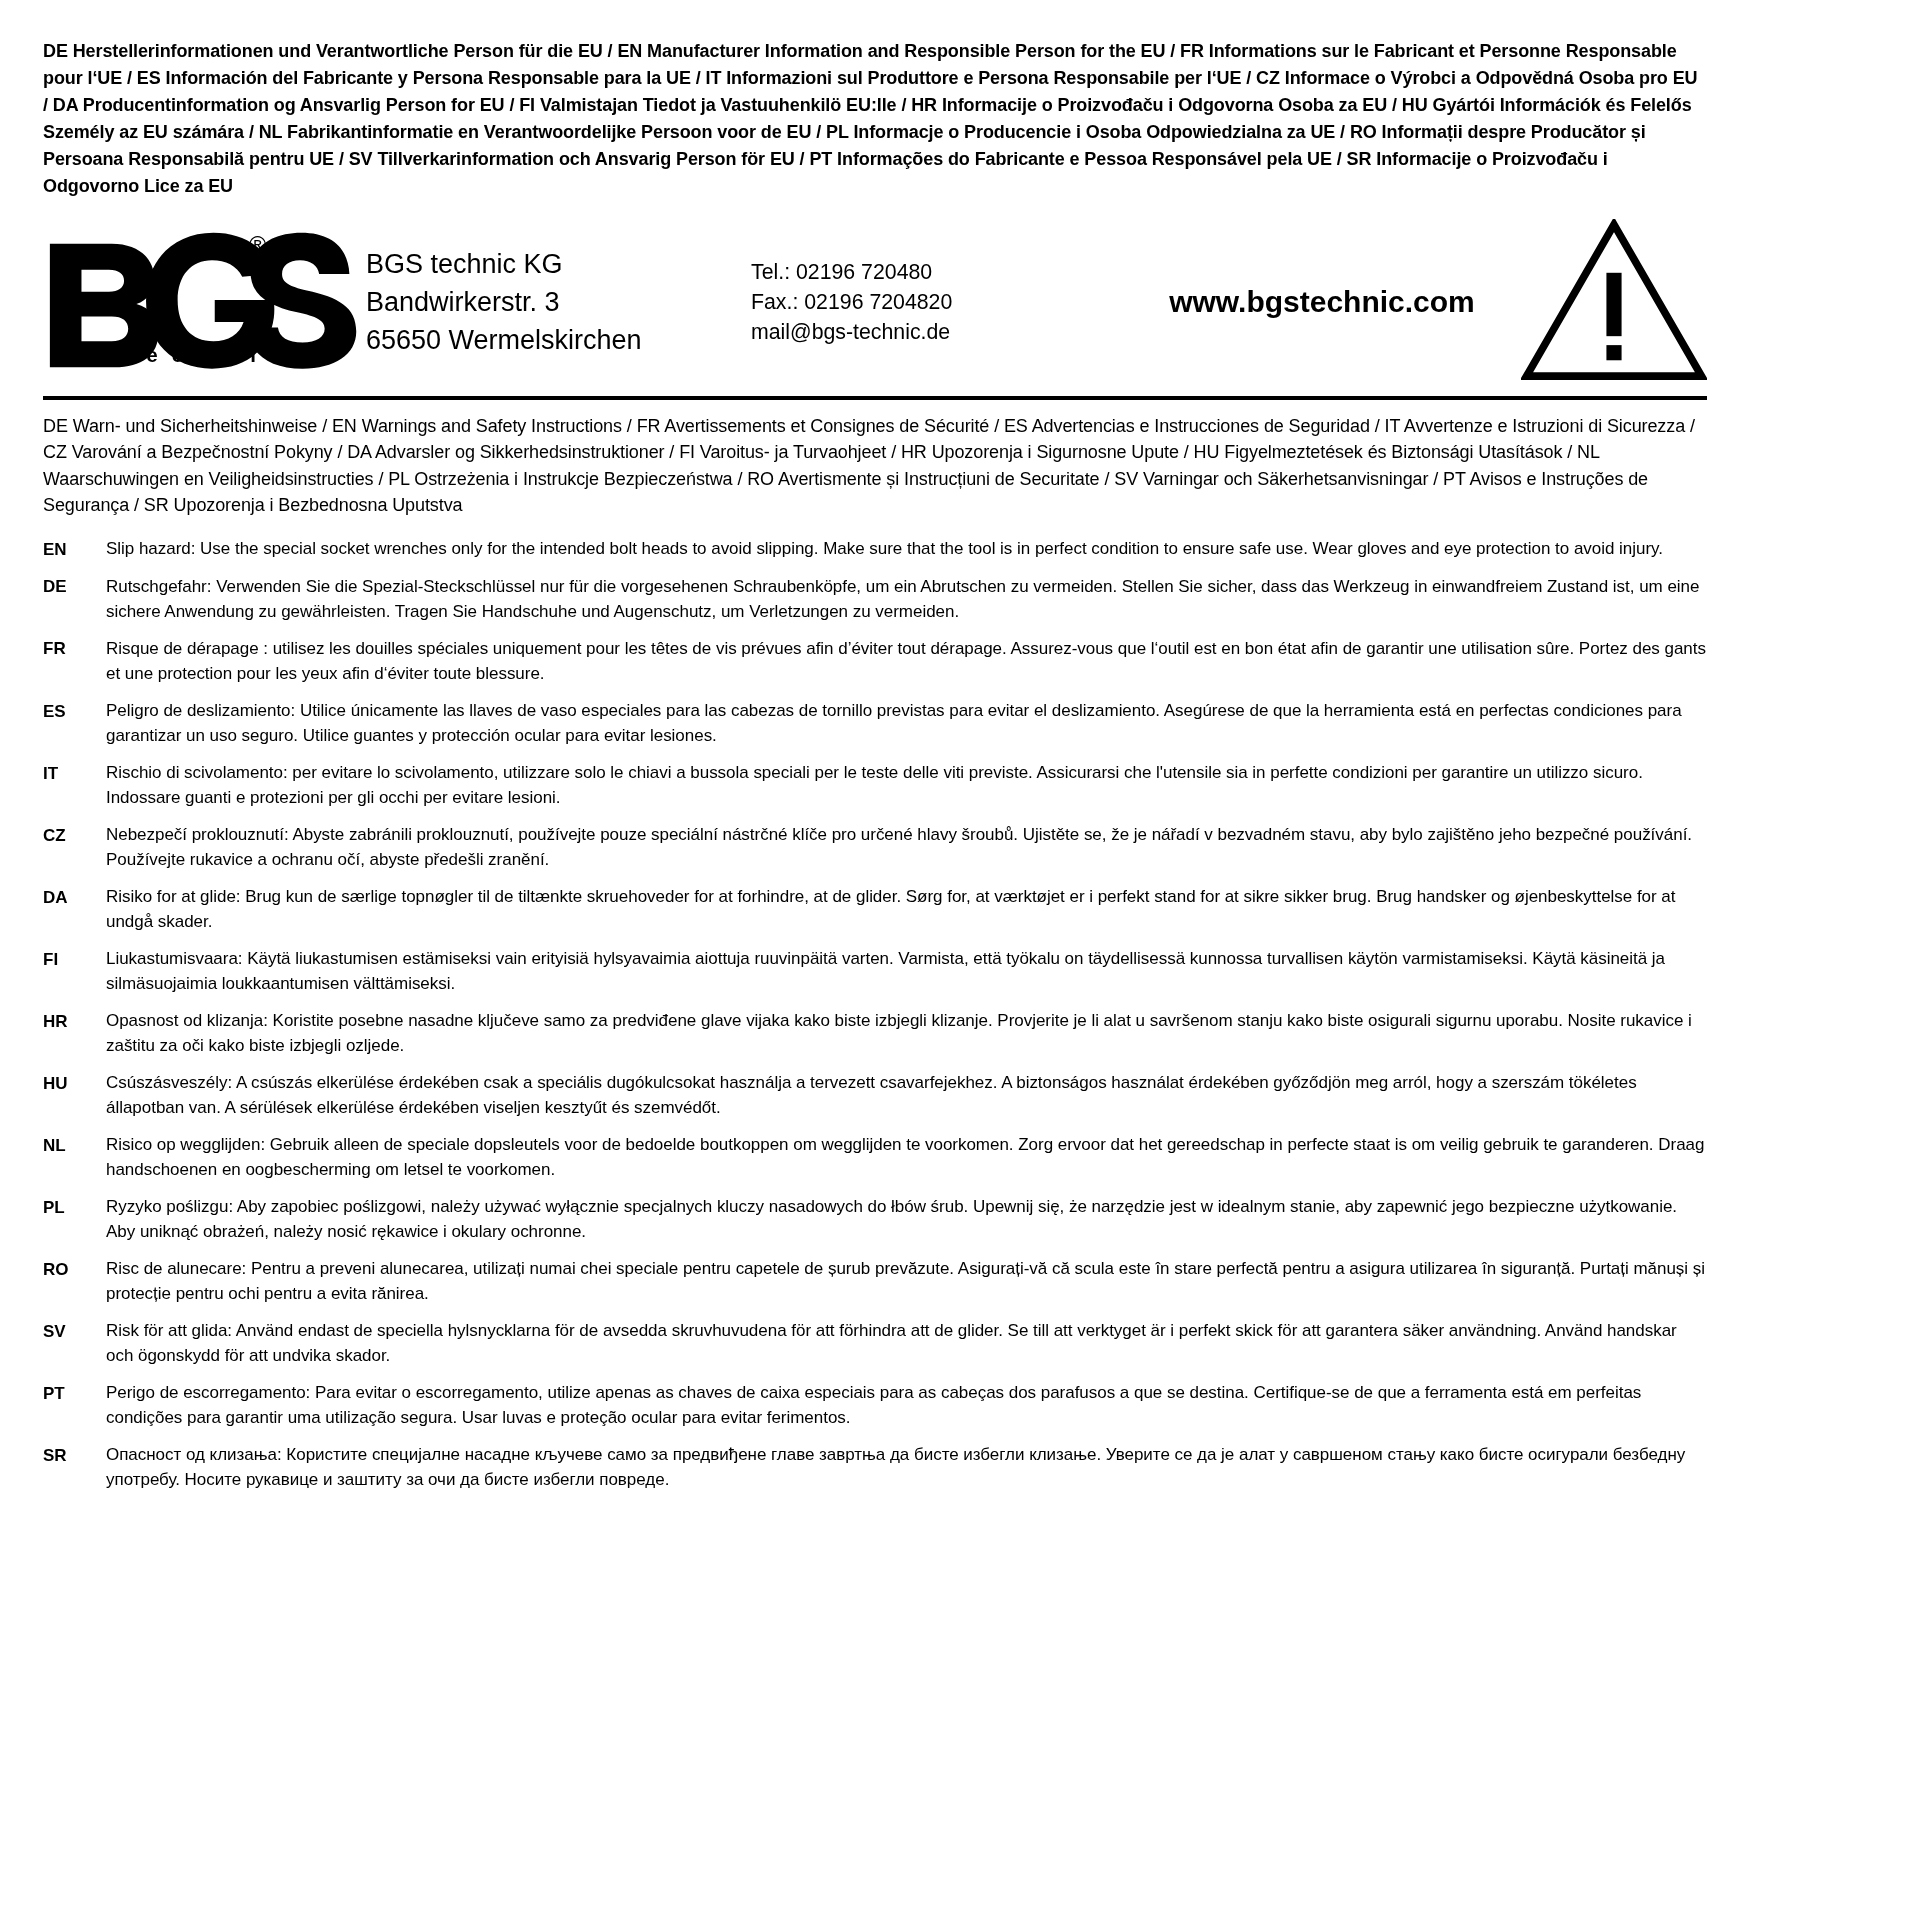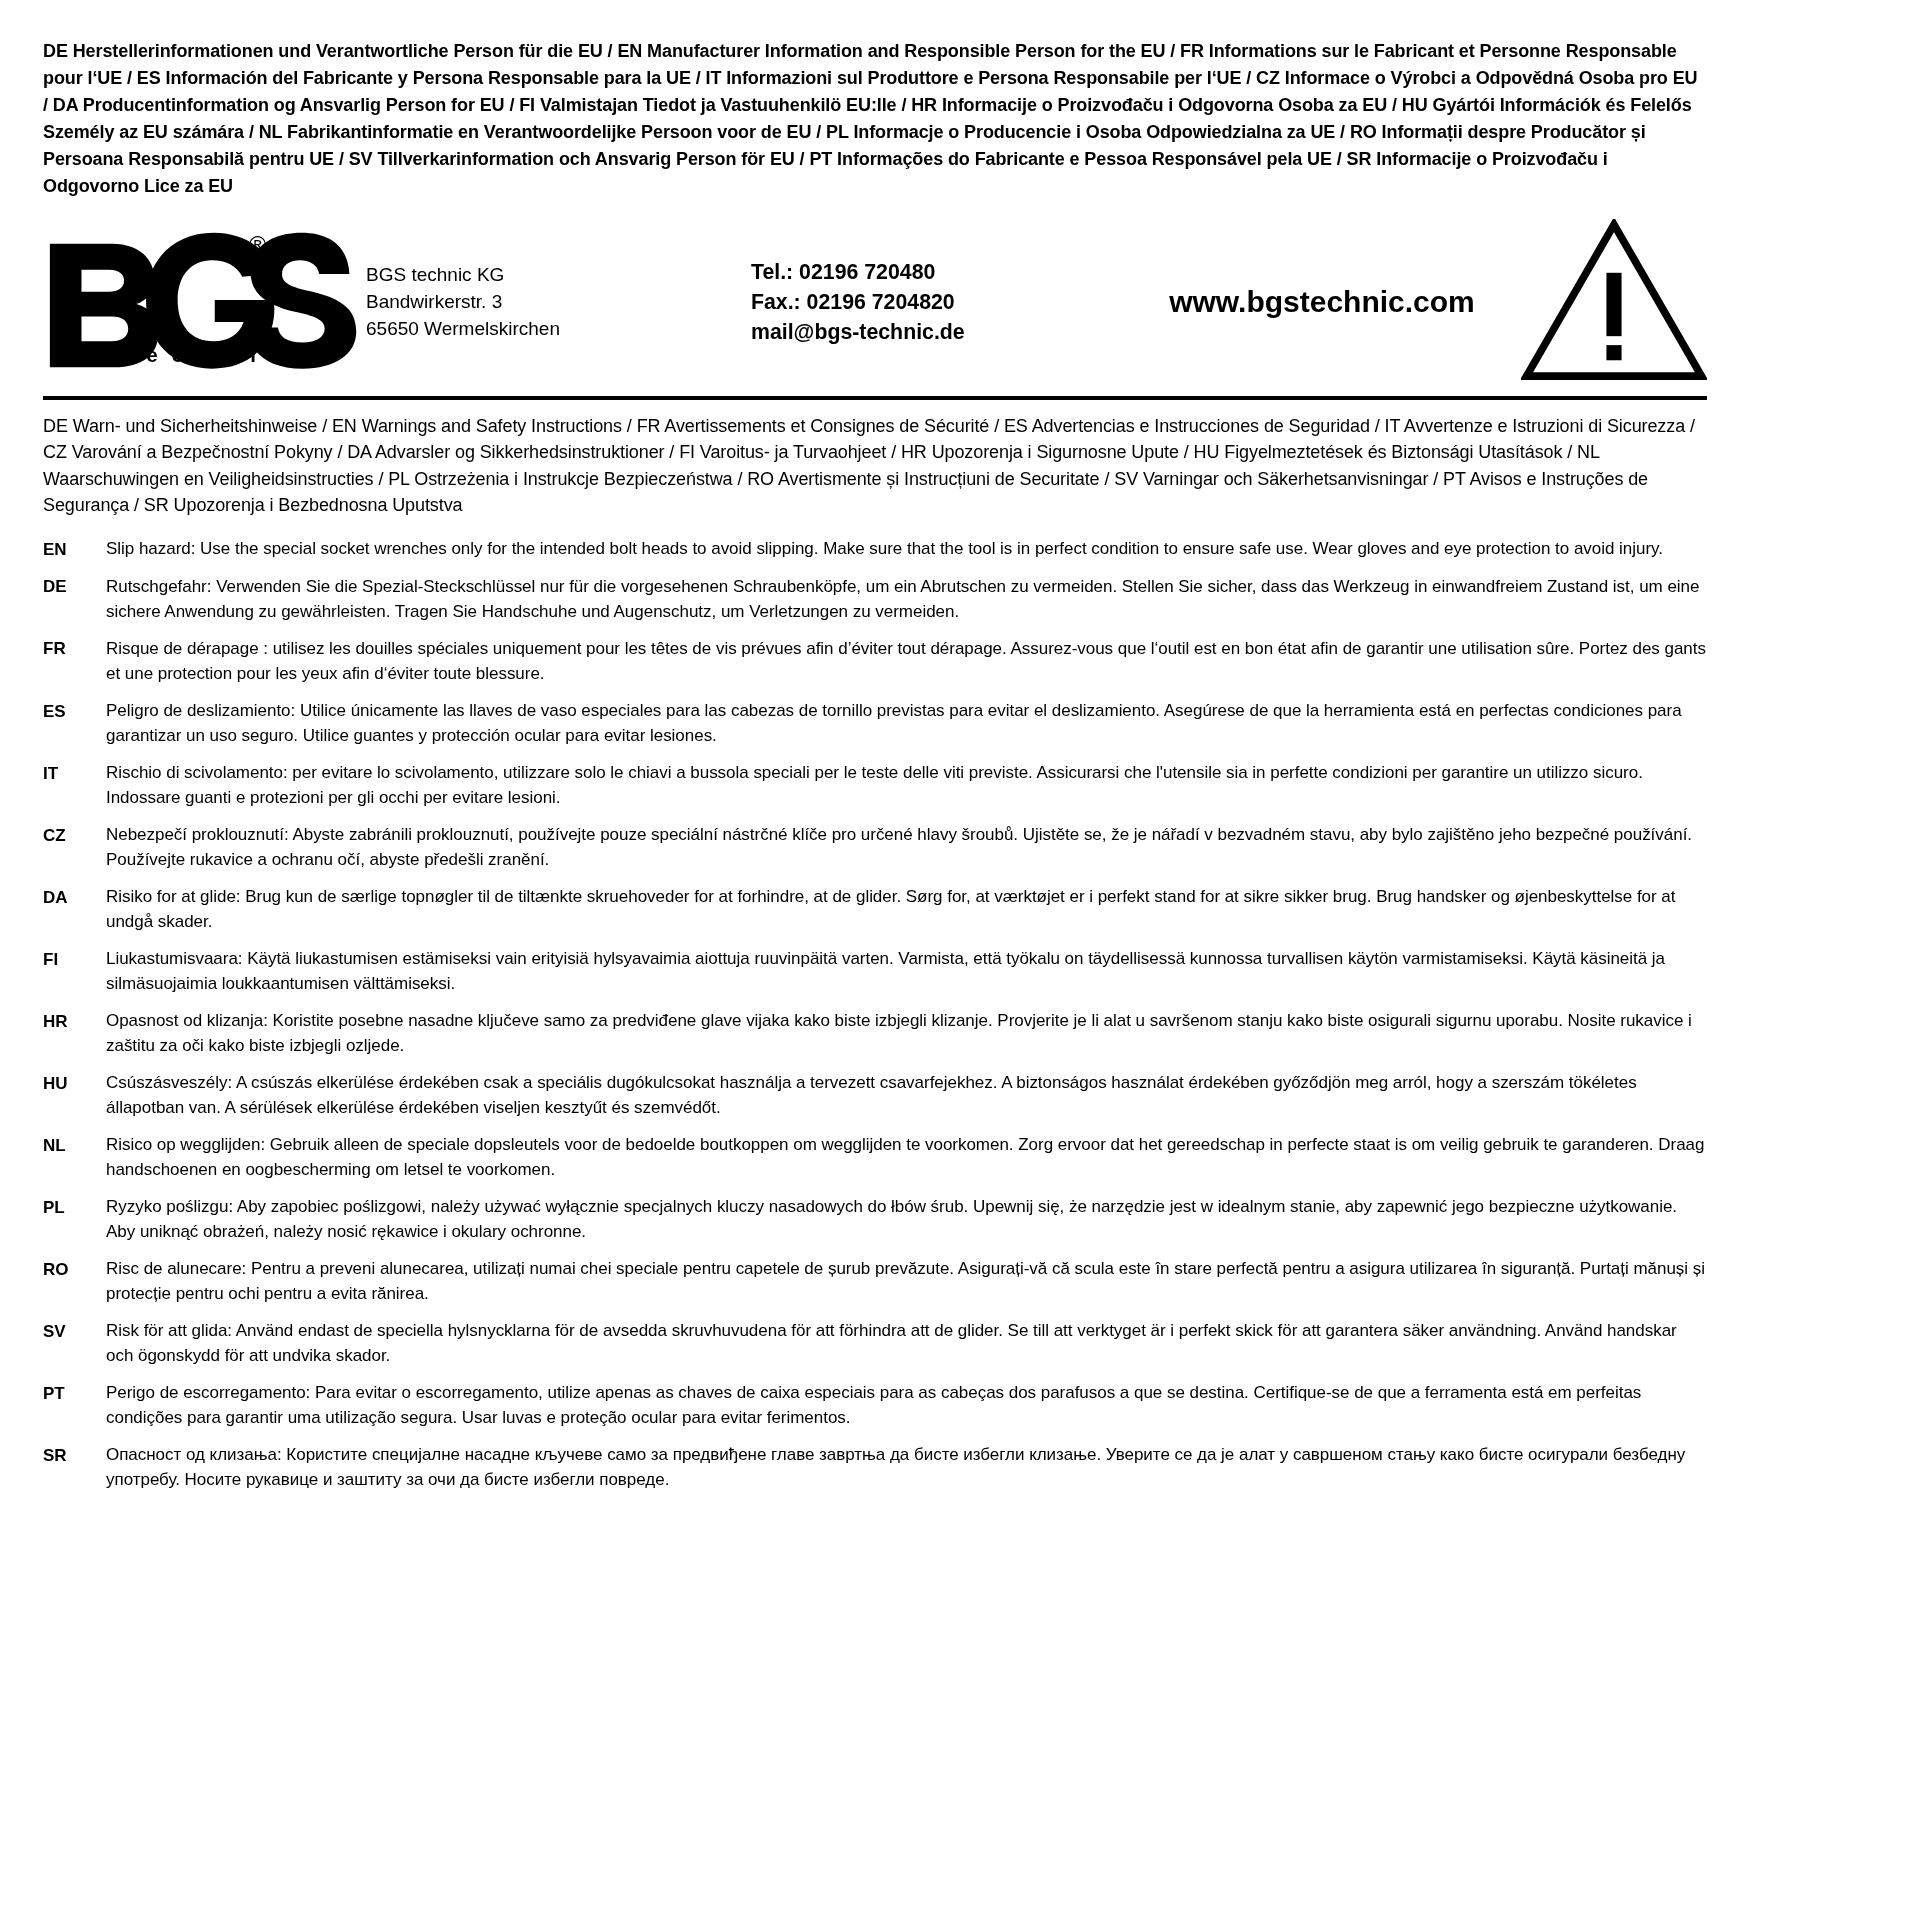--- a/index.html
+++ b/index.html
@@ -42,30 +42,29 @@
   }
   .logo-block {
     width: 323px;
     flex: 0 0 323px;
     position: relative;
   }
   .logo-svg { display: block; }
 
   .addr-block {
     flex: 0 0 385px;
-    font-size: 19px;
+    font-size: 27px;
     line-height: 1.42;
     padding-top: 4.1px;
   }
   .contact-block {
     flex: 0 0 385px;
     font-size: 21.3px;
     line-height: 1.42;
     padding-top: 4.1px;
-    font-weight: bold;
   }
   .web-block {
     flex: 1 1 auto;
     text-align: center;
     font-size: 30px;
     font-weight: bold;
     padding-top: 4.1px;
   }
   .warn-block {
     flex: 0 0 199px;

